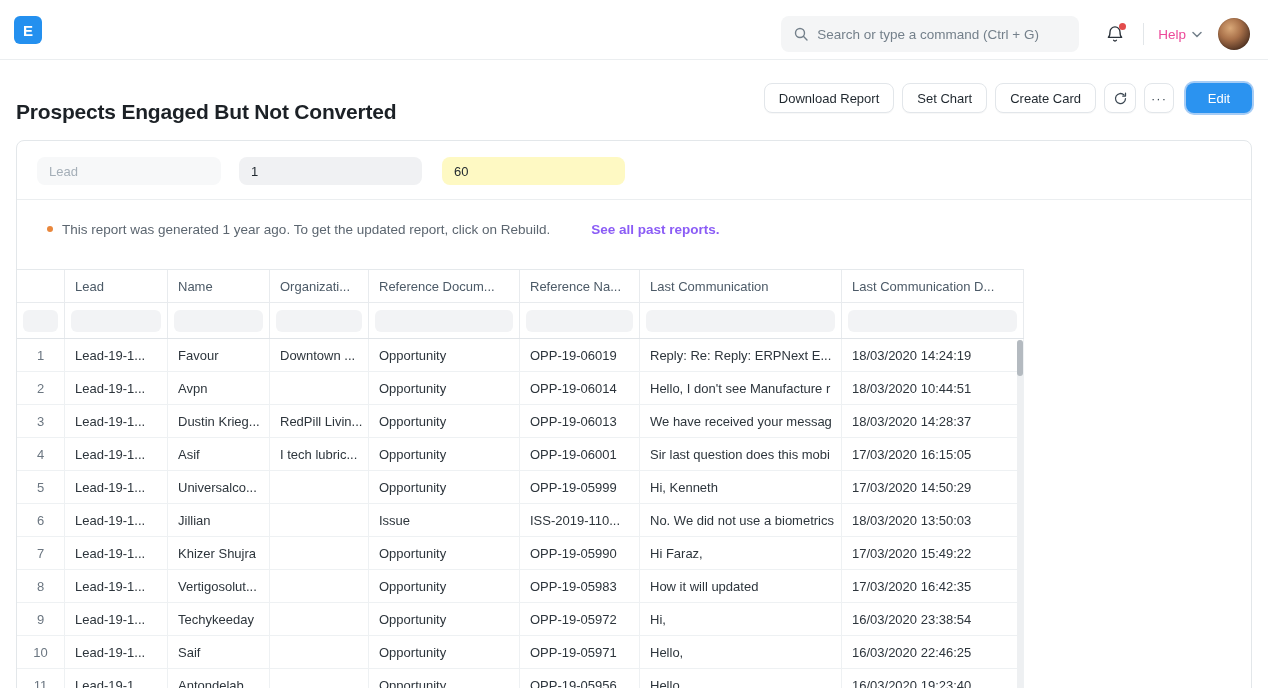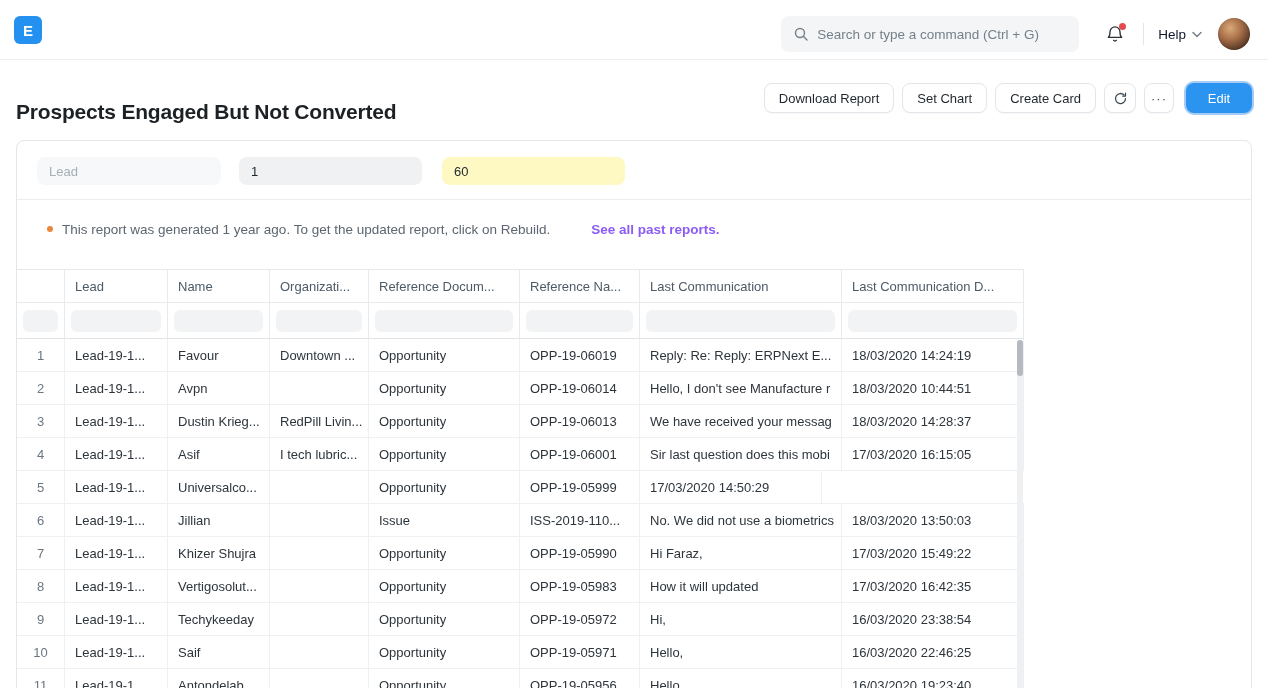--- a/index.html
+++ b/index.html
@@ -13,21 +13,21 @@
     color:#fff; font-weight:700; font-size:15px; cursor:pointer; }
   .nav-right { position:absolute; right:18px; top:4px; height:60px; display:flex; align-items:center; }
   .searchbar { width:298px; height:36px; background:#f4f5f6; border-radius:8px;
     display:flex; align-items:center; padding:0 12px; gap:8px; }
   .searchbar input { flex:1; border:none; outline:none; background:transparent;
     font-size:13.5px; color:#1f272e; font-family:inherit; }
   .searchbar input::placeholder { color:#74808b; }
   .bell-wrap { position:relative; margin-left:26px; cursor:pointer; display:flex; }
   .bell-dot { position:absolute; top:-1px; right:-1px; width:7px; height:7px; border-radius:50%; }
   .nav-divider { width:1px; height:22px; background:#e2e6e9; margin:0 14px 0 18px; }
-  .help { display:flex; align-items:center; gap:6px; font-size:13.5px; color:#0f172a; cursor:pointer; }
+  .help { display:flex; align-items:center; gap:6px; font-size:13.5px; color:#ec4899; cursor:pointer; }
   .avatar { width:32px; height:32px; border-radius:50%; margin-left:16px; cursor:pointer;
     background:radial-gradient(circle at 38% 32%, #d9a878 0%, #a9714a 38%, #5e3c28 72%, #2c1d13 100%);
     box-shadow:inset 0 0 0 1px rgba(0,0,0,.08); }
 
   
   .page-header { display:flex; align-items:center; justify-content:space-between;
     padding:0 16px; margin-top:16px; height:44px; }
   .page-title { font-size:21px; font-weight:700; color:#1c2126; letter-spacing:-.2px;margin-top:27px; }
   .actions { display:flex; align-items:center; gap:8px; }
   .btn { height:30px; padding:0 14px; border-radius:8px; background:#fff;
@@ -223,20 +223,21 @@
           <div class="td c6">Sir last question does this mobi</div>
           <div class="td c7">17/03/2020 16:15:05</div>
         </div>
         <div class="tr">
           <div class="td c0 num">5</div>
           <div class="td c1">Lead-19-1...</div>
           <div class="td c2">Universalco...</div>
           <div class="td c3"></div>
           <div class="td c4">Opportunity</div>
           <div class="td c5">OPP-19-05999</div>
+          <div class="td c6">Hi,  Kenneth</div>
           <div class="td c7">17/03/2020 14:50:29</div>
         </div>
         <div class="tr">
           <div class="td c0 num">6</div>
           <div class="td c1">Lead-19-1...</div>
           <div class="td c2">Jillian</div>
           <div class="td c3"></div>
           <div class="td c4">Issue</div>
           <div class="td c5">ISS-2019-110...</div>
           <div class="td c6">No. We did not use a biometrics</div>

